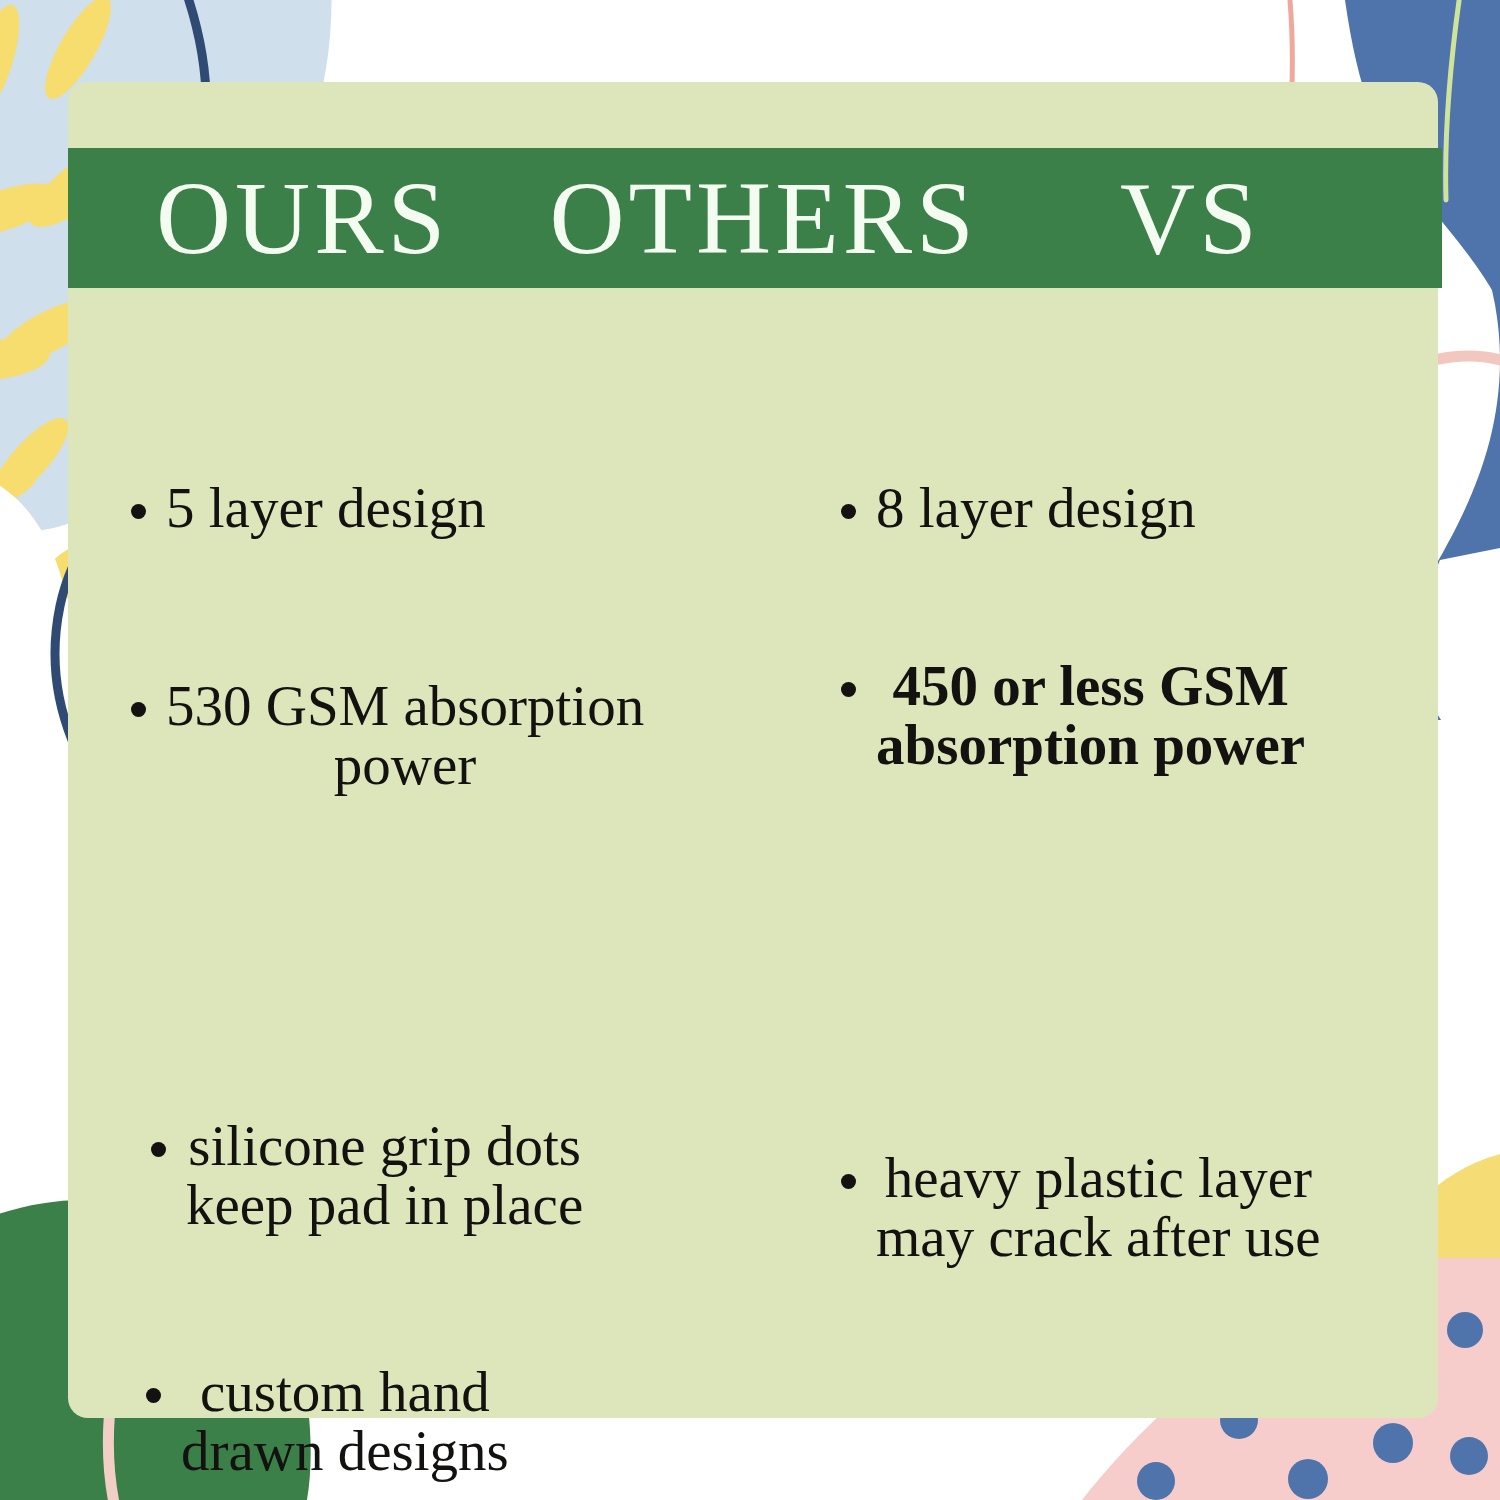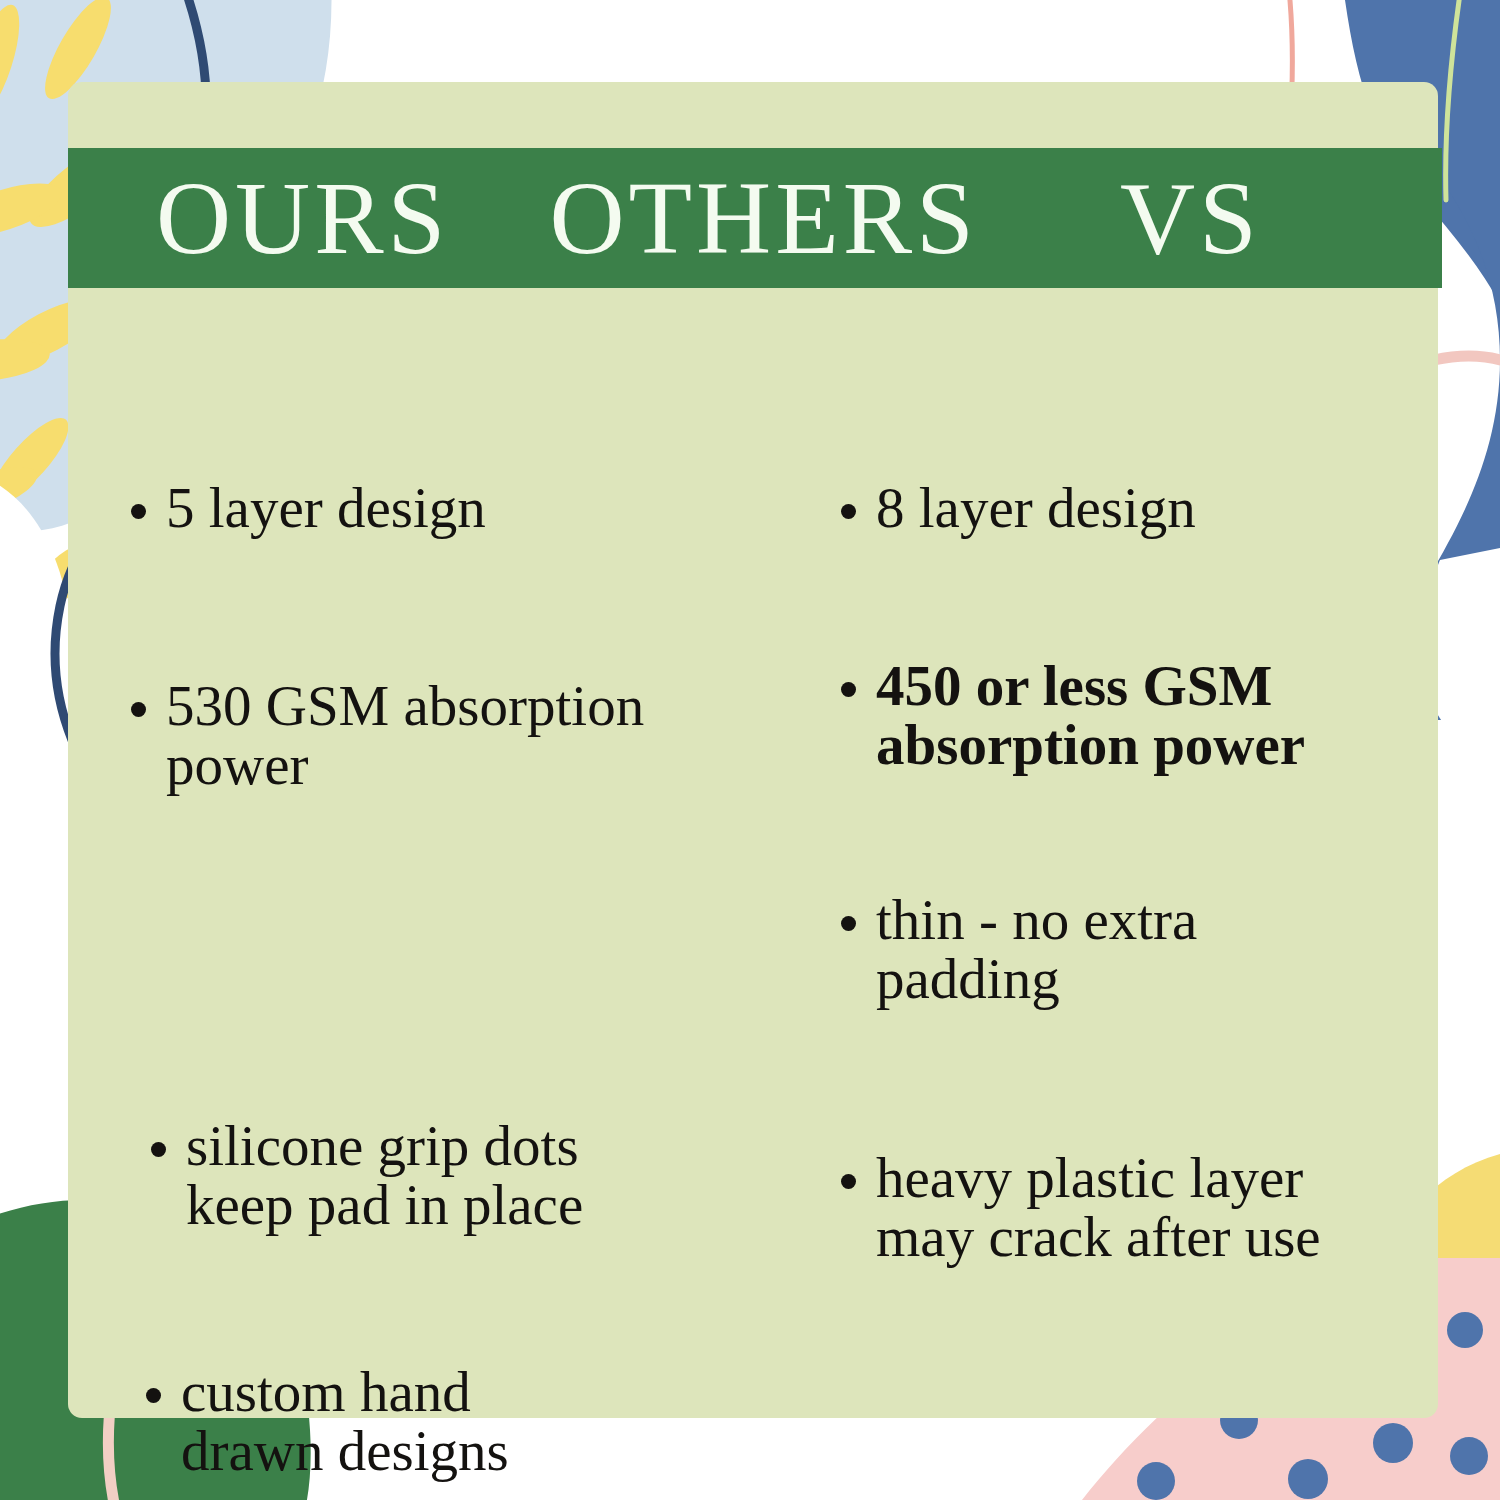--- a/index.html
+++ b/index.html
@@ -25,21 +25,21 @@
   }
 
   
   #card {
     position: absolute;
     left: 68px;
     top: 82px;
     width: 1370px;
     height: 1336px;
     background: #dde5bb;
-    border-radius: 14px;
+    border-radius: 20px;
   }
 
   #header-band {
     position: absolute;
     left: 0px;
     top: 66px;
     width: 1374px;
     height: 140px;
     background: #3b8049;
     display: flex;
@@ -71,20 +71,21 @@
     position: relative;
     width: 50%;
     height: 100%;
   }
 
   .bullet-item {
     position: absolute;
     display: flex;
     align-items: flex-start;
     color: #141210;
+    text-align: center;
   }
   .dot {
     flex: 0 0 auto;
     width: 15px;
     height: 15px;
     border-radius: 50%;
     background: #141210;
     margin-top: 26px;
     margin-right: 20px;
   }
@@ -214,25 +215,20 @@
       <div class="col">
         <div class="bullet-item r0">
           <span class="dot"></span>
           <span class="btext">8  layer design</span>
         </div>
         <div class="bullet-item r1">
           <span class="dot"></span>
           <span class="btext">450 or less GSM
 absorption power</span>
         </div>
-        <div class="bullet-item r2">
-          <span class="dot"></span>
-          <span class="btext">thin - no extra
-padding</span>
-        </div>
         <div class="bullet-item r3">
           <span class="dot"></span>
           <span class="btext">heavy plastic layer
 may crack after use</span>
         </div>
       </div>
 
     </div>
   </div>
 </div>

